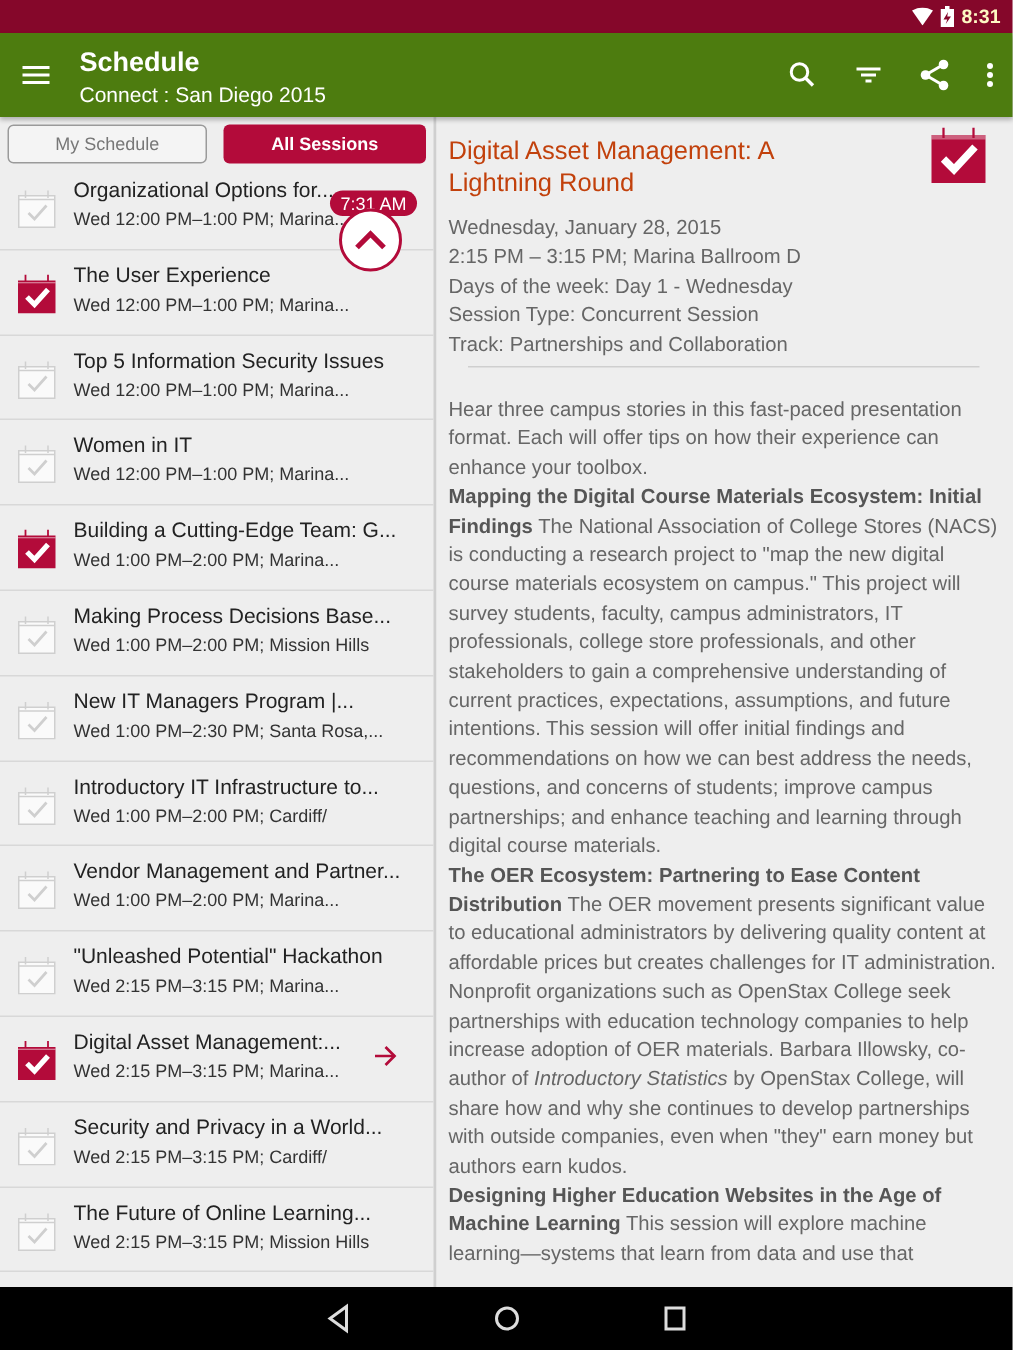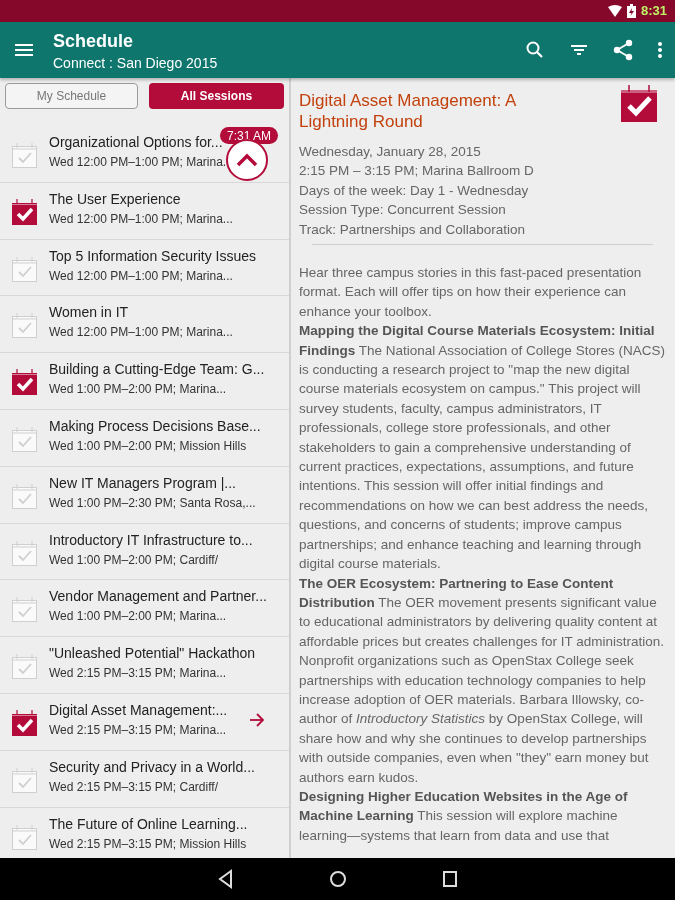--- a/index.html
+++ b/index.html
@@ -1,32 +1,32 @@
 <!DOCTYPE html>
 <html><head>
 <meta charset="utf-8">
 <style>
   * { box-sizing: border-box; margin: 0; padding: 0; }
   html, body { width: 675px; height: 900px; overflow: hidden; background: #eeeeee; font-family: "Liberation Sans", "DejaVu Sans", sans-serif; }
-  .statusbar { position: absolute; left: 0; top: 0; width: 675px; height: 22px; background: #85072a; color: #bef264; }
+  .statusbar { position: absolute; left: 0; top: 0; width: 675px; height: 22px; background: #85072a; color: #fef9c3; }
   .status-right { position: absolute; right: 8px; top: 3px; display: flex; align-items: center; gap: 5px; font-size: 13px; font-weight: bold; }
-  .appbar { position: absolute; left: 0; top: 22px; width: 675px; height: 56px; background: #0f766e; color: #fff; box-shadow: 0 2px 3px rgba(0,0,0,0.25); z-index: 2; }
+  .appbar { position: absolute; left: 0; top: 22px; width: 675px; height: 56px; background: #4d7c0f; color: #fff; box-shadow: 0 2px 3px rgba(0,0,0,0.25); z-index: 2; }
   .menu-btn { position: absolute; left: 12px; top: 16px; width: 24px; height: 24px; cursor: pointer; }
   .title { position: absolute; left: 53px; top: 9px; font-size: 18px; font-weight: bold; }
   .subtitle { position: absolute; left: 53px; top: 33px; font-size: 14px; }
   .actions { position: absolute; right: 0; top: 0; height: 56px; display: flex; align-items: center; }
   .action { width: 44px; height: 44px; display: flex; align-items: center; justify-content: center; cursor: pointer; }
 
   .left { position: absolute; left: 0; top: 78px; width: 289px; height: 784px; background: #eeeeee; overflow: hidden; }
   .divider-v { position: absolute; left: 289px; top: 78px; width: 2px; height: 780px; background: #cfcfcf; }
   .seg { position: absolute; top: 5px; height: 26px; border-radius: 4px; font-size: 12px; display: flex; align-items: center; justify-content: center; cursor: pointer; }
   .seg.mine { left: 5px; width: 133px; border: 1px solid #9a9a9a; color: #777; background: #f4f4f4; }
   .seg.all { left: 149px; width: 135px; background: #b30b3a; color: #fff; font-weight: bold; }
   .list { position: absolute; left: 0; top: 110px; width: 289px; }
-  .list { top: 48px; text-align: right; }
+  .list { top: 32px; text-align: right; }
   .row { position: relative; height: 56.8px; border-bottom: 1px solid #d8d8d8; cursor: pointer; }
   .row .ic { position: absolute; left: 11px; top: 16px; width: 27px; height: 26px; }
   .row .t { position: absolute; left: 49px; top: 8px; font-size: 14px; color: #222; white-space: nowrap; }
   .row .s { position: absolute; left: 49px; top: 29px; font-size: 12px; color: #333; white-space: nowrap; }
   .row .arrow { position: absolute; right: 22px; top: 16px; width: 20px; height: 20px; }
   .time-badge { position: absolute; left: 220px; top: 49px; height: 17px; padding: 0 7px; background: #b30b3a; color: #fff; font-size: 12px; font-weight: normal; border-radius: 9px; display: flex; align-items: center; z-index: 3; }
   .scroll-up { position: absolute; left: 226px; top: 61px; width: 42px; height: 42px; border-radius: 50%; background: #fff; border: 2px solid #b30b3a; display: flex; align-items: center; justify-content: center; z-index: 3; cursor: pointer; }
 
   .right { position: absolute; left: 291px; top: 78px; width: 384px; height: 780px; background: #eeeeee; overflow: hidden; }
   .d-title { position: absolute; left: 8px; top: 12px; width: 290px; font-size: 17px; line-height: 21px; color: #c2410c; }

